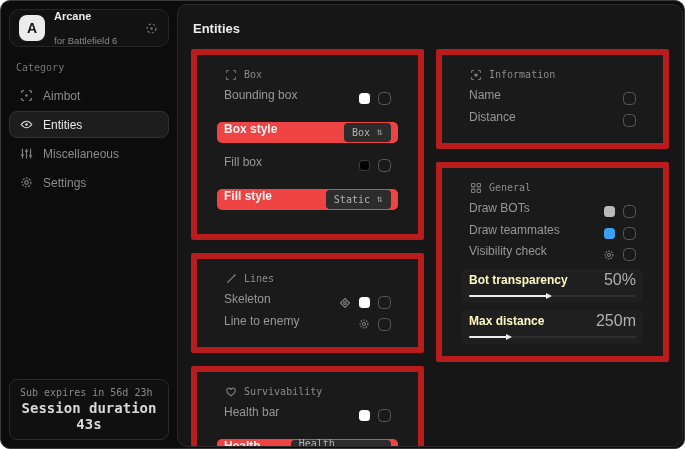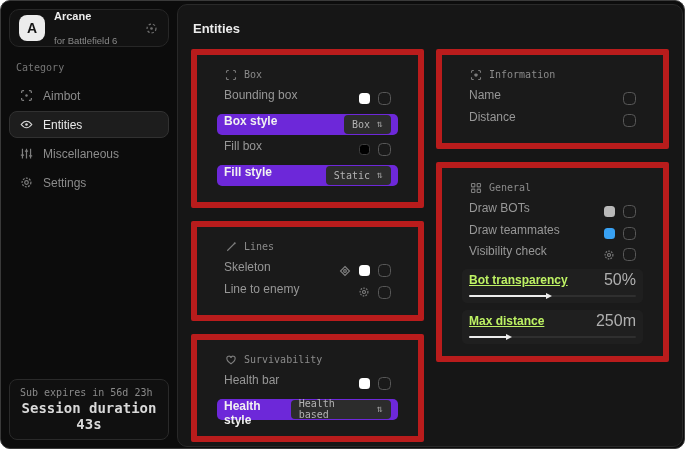--- a/index.html
+++ b/index.html
@@ -41,37 +41,37 @@
   .columns { display:flex; gap:12px; align-items:flex-start; }
   .col { flex:1; display:flex; flex-direction:column; gap:13px; min-width:0; }
 
   .panel { background:#1a1a1a; border:6px solid #b91c1c; border-radius:2px; padding:11px 27px 12px; }
   .panel-header { display:flex; align-items:center; gap:7px; margin:2px 0 7px;
                   font-family:"DejaVu Sans Mono", monospace; font-size:10px; color:#8b8b8b; }
   .panel-header .picon { width:13px; height:13px; color:#7d7d7d; display:flex; align-items:center; justify-content:center; }
 
   .row { display:flex; height:21.5px; }
   .row-label { font-size:12px; color:#979797; }
-  .row.bright { background:#6d28d9; margin:4px -7px; padding:0 7px; border-radius:5px; }
+  .row.bright { background:#ef4444; margin:12px -7px; padding:0 7px; border-radius:5px; }
   .row.bright .row-label { color:#f1f1f1; font-weight:bold; }
   .controls { margin-left:auto; display:flex; align-items:center; gap:8px; }
 
   .swatch { width:11px; height:11px; border-radius:3.5px; cursor:pointer; }
   .swatch.dark { border:1px solid #3e3e3e; }
   .checkbox { width:13px; height:13px; border:1.5px solid #575757; border-radius:4.5px; cursor:pointer; }
   .mini-icon { width:13px; height:13px; color:#808080; display:flex; align-items:center; justify-content:center; cursor:pointer; }
 
   .dropdown { display:flex; align-items:center; gap:7px; height:19px; padding:0 8px;
               background:#2c2c2c; border-radius:4px; cursor:pointer;
               font-family:"DejaVu Sans Mono", monospace; font-size:10px; color:#b3b3b3; }
   .dropdown .dd-icon { font-size:10px; color:#9a9a9a; line-height:1; }
 
   .slider-row { padding:3px 0 6px; background:#1f1f1f; margin:0 -7px; padding-left:7px; padding-right:7px; border-radius:5px; }
   .slider-top { display:flex; align-items:center; height:17px; }
-  .slider-top .row-label { color:#bef264; font-weight:bold;text-decoration:underline; }
+  .slider-top .row-label { color:#fef9c3; font-weight:bold; }
   .slider-value { margin-left:auto; font-size:16px; color:#b0b0b0; }
   .slider-track { position:relative; height:2px; background:#2f2f2f; border-radius:1px; margin-top:6px; cursor:pointer; }
   .slider-fill { position:relative; height:2px; background:#ededed; border-radius:1px; }
   .slider-thumb { position:absolute; right:-5px; top:-2px; width:0; height:0;
                   border-left:6px solid #ededed; border-top:3px solid transparent; border-bottom:3px solid transparent; }
 
   svg { display:block; }
 </style>
 </head>
 <body>

